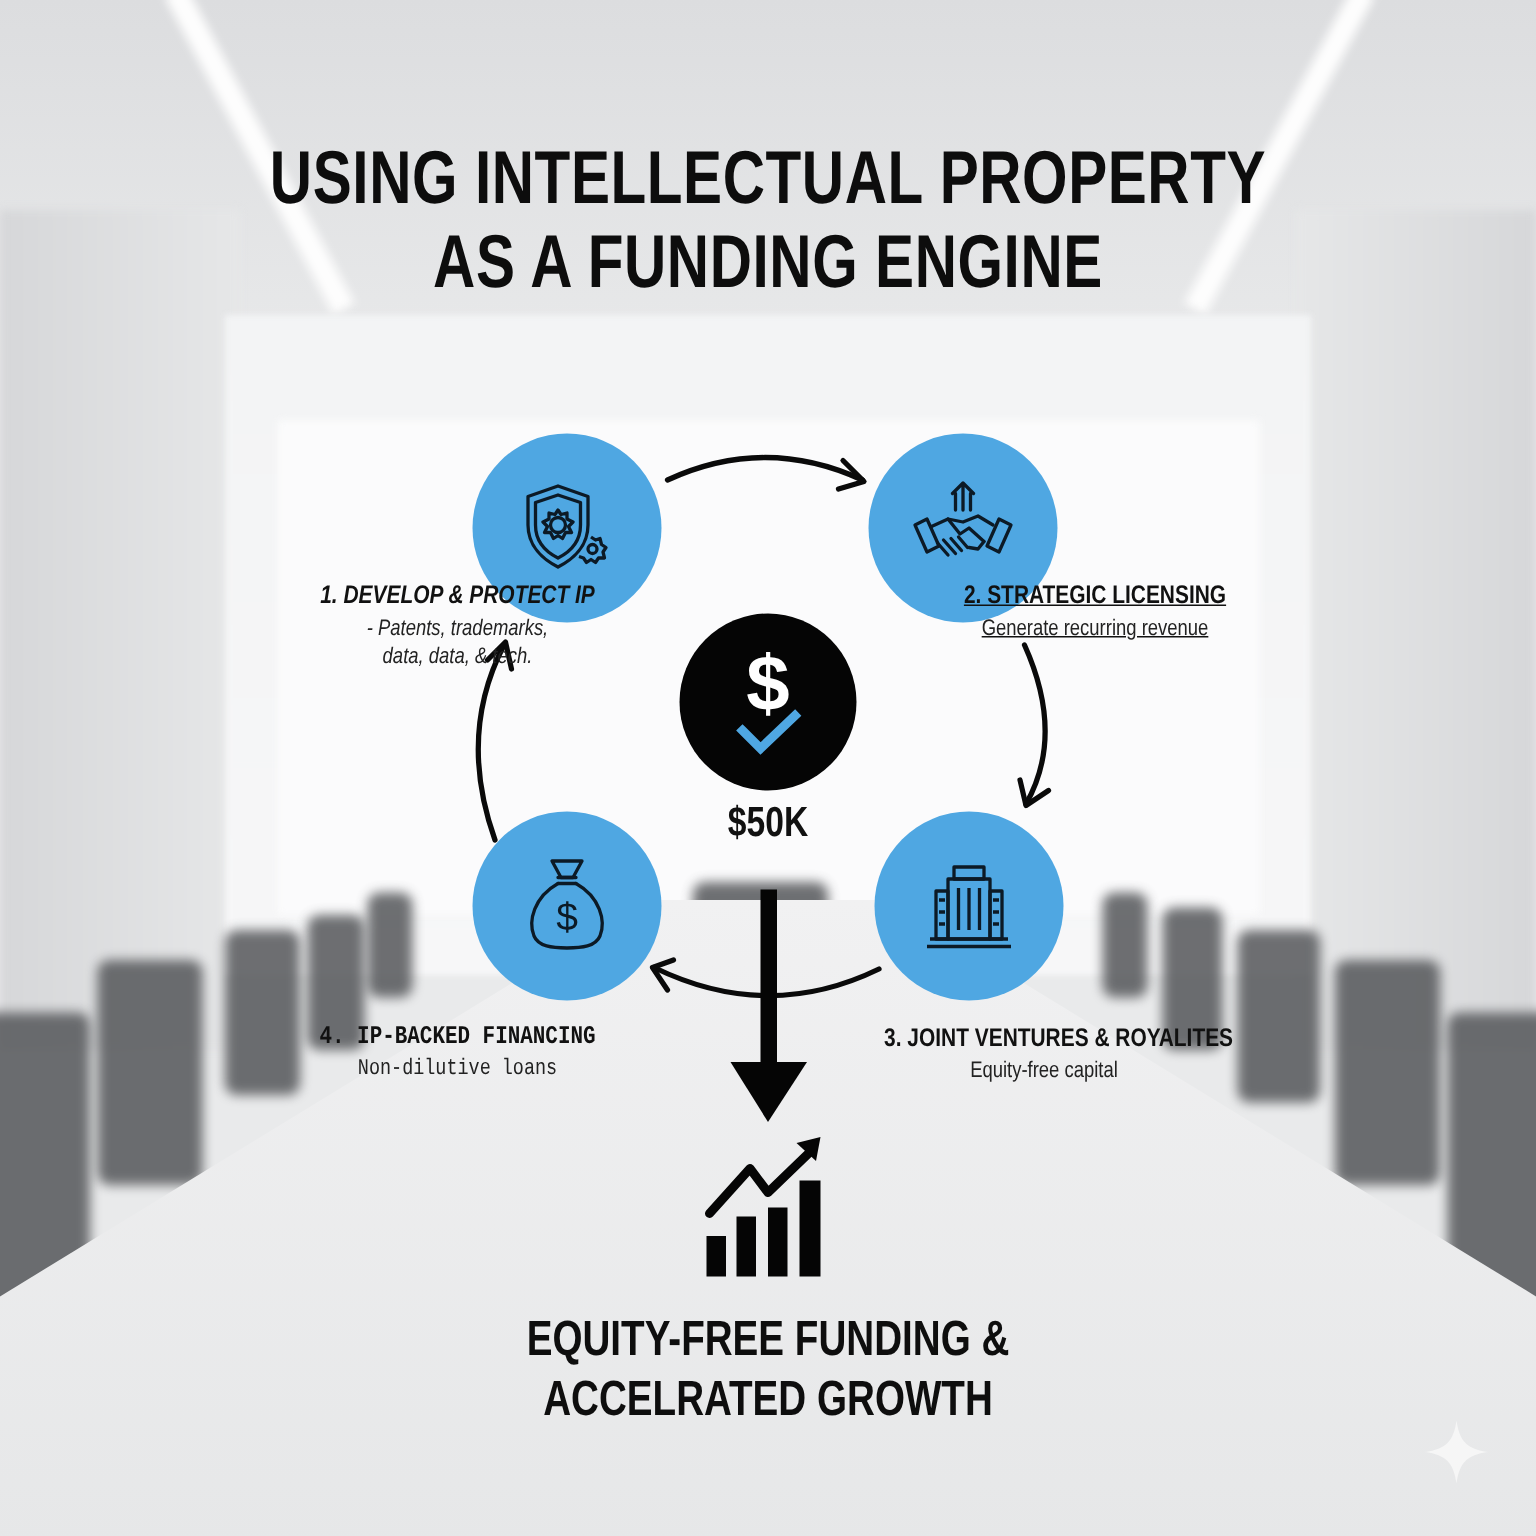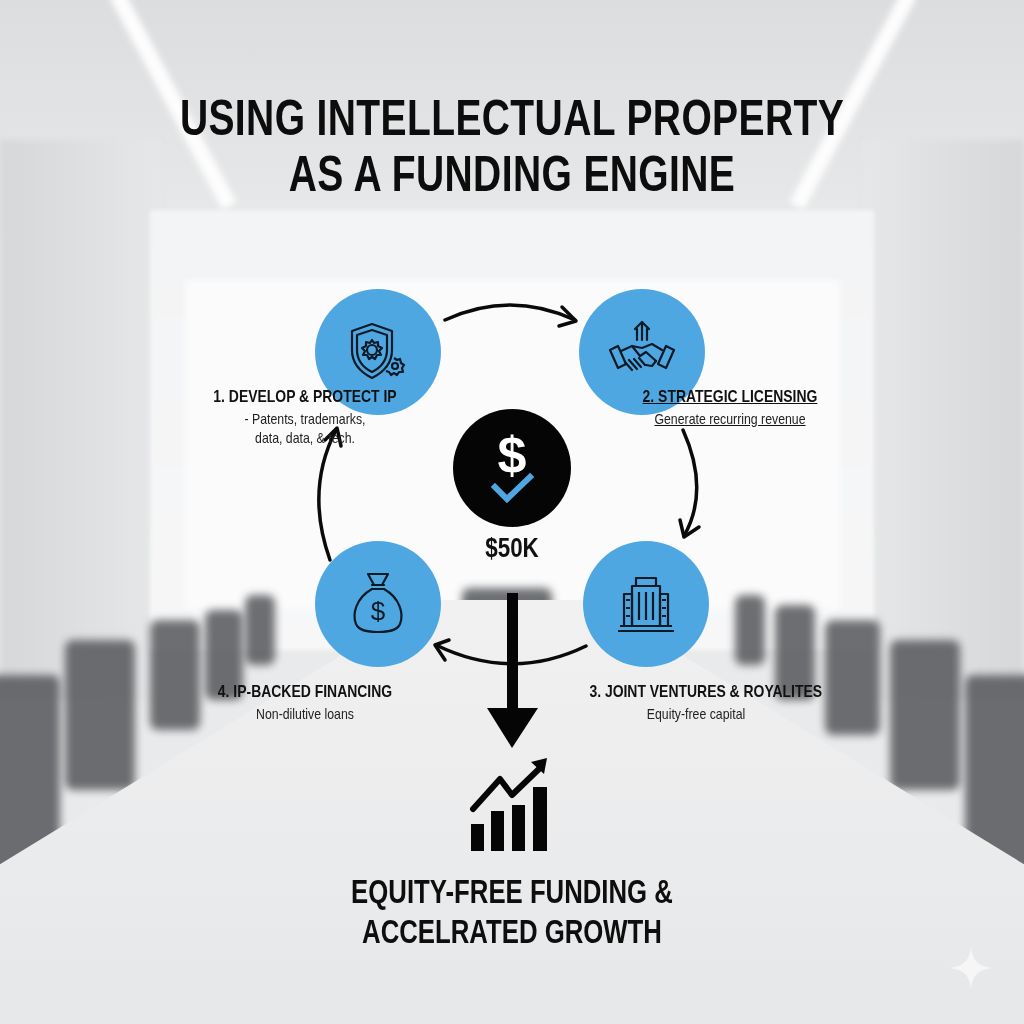--- a/index.html
+++ b/index.html
@@ -101,21 +101,21 @@
 <div class="node" style="left:315px;top:289px;">
   <svg viewBox="0 0 72 72" fill="none" stroke="#0c1a26" stroke-width="2.2" stroke-linejoin="round">
     <path d="M30 8 L50 15 L50 34 C50 48 40 57 30 62 C20 57 10 48 10 34 L10 15 Z"></path>
     <path d="M30 14 L45 19 L45 34 C45 45 38 52 30 56 C22 52 15 45 15 34 L15 19 Z"></path>
     <circle cx="30" cy="34" r="5"></circle>
     <path d="M30 24 L32 27 L36 26 L36 30 L40 32 L37 35 L39 39 L35 39 L33 43 L30 41 L27 43 L25 39 L21 39 L23 35 L20 32 L24 30 L24 26 L28 27 Z"></path>
     <path d="M52 42 L55 44 L58 43 L59 47 L62 49 L60 52 L61 56 L57 56 L55 59 L52 57 L49 59 L47 56 L44 55"></path>
     <circle cx="53" cy="50" r="3"></circle>
   </svg>
 </div>
-<div class="label" style="left:175px;top:387px;width:260px;">
+<div class="label" style="left:175px;top:387px;width:260px;font-style:italic;">
   <div class="h">1. DEVELOP &amp; PROTECT IP</div>
   <div class="s" style="margin-top:2px;">- Patents, trademarks,</div>
   <div class="s">data, data, &amp; tech.</div>
 </div>
 
 <div class="node" style="left:579px;top:289px;">
   <svg viewBox="0 0 72 72" fill="none" stroke="#0c1a26" stroke-width="2.2" stroke-linejoin="round" stroke-linecap="round">
     <path d="M36 24 L36 6 M29 13 L36 6 L43 13"></path>
     <path d="M31 13 L31 24 M41 13 L41 24"></path>
     <path d="M4 34 L12 30 L20 48 L12 52 Z"></path>
@@ -140,21 +140,21 @@
 <div class="center-val">$50K</div>
 
 <div class="node" style="left:315px;top:541px;">
   <svg viewBox="0 0 72 72" fill="none" stroke="#0c1a26" stroke-width="2.2" stroke-linejoin="round" stroke-linecap="round">
     <path d="M26 6 L46 6 L40 17 L32 17 Z"></path>
     <path d="M30 17 L42 17 M30 21 L42 21"></path>
     <path d="M30 21 C14 30 10 46 14 56 C17 63 26 64 36 64 C46 64 55 63 58 56 C62 46 58 30 42 21"></path>
     <text x="36" y="52" text-anchor="middle" font-family="Liberation Sans, sans-serif" font-size="26" fill="#0c1a26" stroke="none">$</text>
   </svg>
 </div>
-<div class="label" style="left:175px;top:682px;width:260px;">
+<div class="label" style="left:175px;top:682px;width:260px;font-family:Liberation Mono, monospace;">
   <div class="h">4. IP-BACKED FINANCING</div>
   <div class="s" style="margin-top:2px;">Non-dilutive loans</div>
 </div>
 
 <div class="node" style="left:583px;top:541px;">
   <svg viewBox="0 0 72 72" fill="none" stroke="#0c1a26" stroke-width="2.2" stroke-linejoin="round">
     <path d="M26 10 L46 10 L46 18 L26 18 Z"></path>
     <path d="M22 18 L50 18 L50 58 L22 58 Z"></path>
     <path d="M14 26 L22 26 L22 58 L14 58 Z M50 26 L58 26 L58 58 L50 58 Z"></path>
     <path d="M29 24 L29 52 M36 24 L36 52 M43 24 L43 52"></path>

